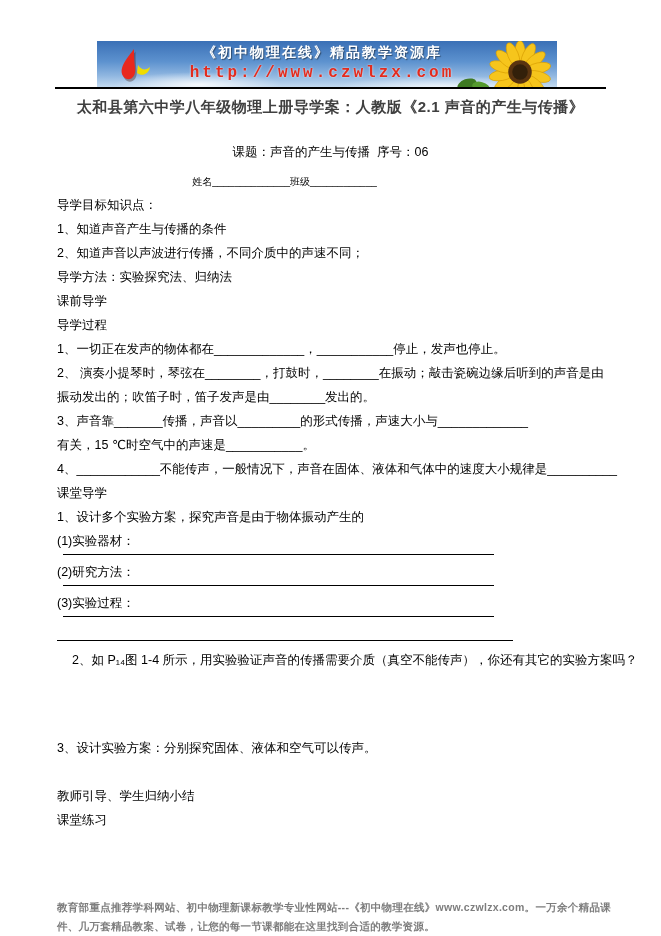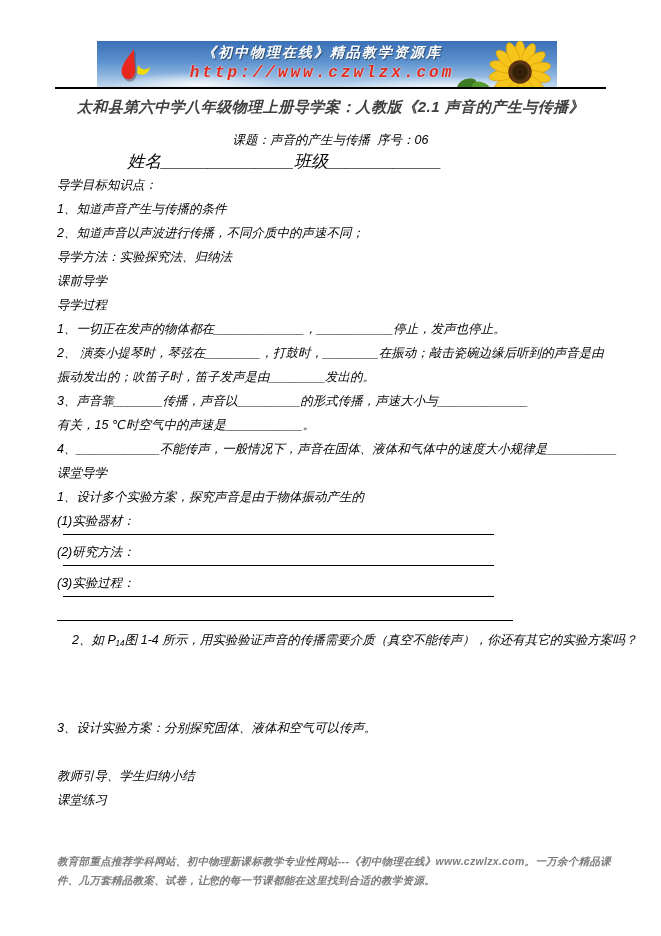--- a/index.html
+++ b/index.html
@@ -3,21 +3,20 @@
 <meta charset="utf-8">
 <style>
   html,body{margin:0;padding:0;}
   .page{
     position:relative;
     width:661px;height:936px;
     background:#ffffff;
     font-family:"Liberation Sans","DejaVu Sans",sans-serif;
     color:#000;
     overflow:hidden;
-    font-style:italic;
   }
   
   .banner{
     position:absolute;left:97px;top:41px;width:460px;height:46px;
     background:
       radial-gradient(ellipse 120px 18px at 22% 95%, rgba(255,255,255,.85), rgba(255,255,255,0) 70%),
       radial-gradient(ellipse 150px 16px at 75% 100%, rgba(255,255,255,.7), rgba(255,255,255,0) 70%),
       linear-gradient(180deg,#3a70b6 0%,#5d92cf 45%,#8fb6e0 75%,#c3daf0 100%);
     border-bottom:1px solid #222;
     overflow:hidden;
@@ -44,42 +43,42 @@
   .header-divider{
     position:absolute;left:55px;top:87px;width:551px;height:2px;background:#000;
   }
   
   .doc{padding-top:97px;}
   .doc-title{
     margin:0;text-align:center;
     color:#404040;font-size:15px;font-weight:bold;letter-spacing:.5px;line-height:20px;
   }
   .course-line{
-    margin-top:15px;text-align:center;font-size:12.5px;line-height:17px;
+    margin-top:27px;text-align:center;font-size:12.5px;line-height:17px;
   }
   .name-class-line{
-    margin-top:4px;text-align:center;font-size:17px;line-height:17px;
+    margin-top:12px;text-align:center;font-size:10px;line-height:17px;
     padding-right:92px;
   }
   .content{
     margin-top:3px;
     padding:0 56px 0 57px;
     font-size:12.5px;line-height:24px;
   }
   .line{white-space:nowrap;}
   .fill-row{display:flex;width:437px;line-height:25px;flex-direction:column;}
   .fill-row .lbl{flex:0 0 auto;}
   .blank-line{flex:1 1 auto;border-bottom:1px solid #000;margin:0 0 5px 6px;}
   .continuation-line{width:456px;height:13px;border-bottom:1.5px solid #000;margin-top:5px;}
   .gap-lg{height:64px;}
   .gap-sm{height:24px;}
   .task2{margin-top:7px;margin-left:15px;}
   
   .footer{
-    position:absolute;left:57px;top:852px;width:568px;
+    position:absolute;left:57px;top:898px;width:568px;
     color:#7d7d7d;font-size:10.5px;font-weight:bold;line-height:19px;
     letter-spacing:.3px;
   }
 </style>
 </head>
 <body>
 
 <div class="page">
 
   <div class="banner">

